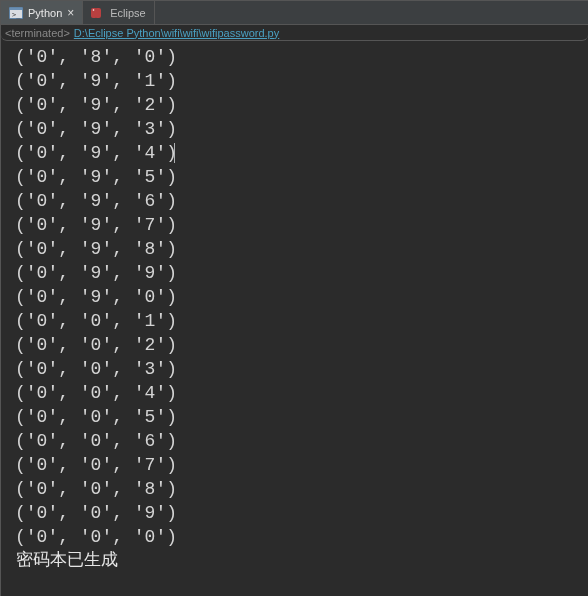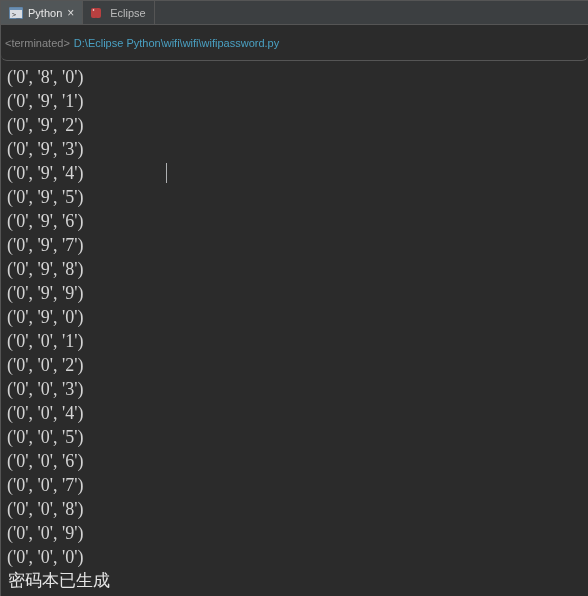--- a/index.html
+++ b/index.html
@@ -44,38 +44,39 @@
     }
     .tab-close {
       font-size: 12px;
       line-height: 1;
       cursor: pointer;
       color: #ddd;
     }
     .path-bar {
       display: flex;
       align-items: center;
-      height: 36px;
+      height: 16px;
       padding: 0 4px;
       gap: 4px;
       font-size: 11px;
       color: #888;
       border-bottom: 1px solid #555;
       background: #2b2b2b;
       border-radius: 6px;
     }
     .status-term {
       color: #888;
     }
     .path-text {
       color: #4aa0c2;
+      text-decoration: underline;
     }
     .output-area {
-      padding: 4px 6px;
-      font-family: Liberation Serif, serif;
+      padding: 4px 14px;
+      font-family: Liberation Mono, monospace;
       font-size: 18px;
       line-height: 24px;
       color: #d4d4d4;
       white-space: pre;
       position: relative;
     }
     .cursor {
       position: absolute;
       width: 1px;
       height: 20px;

